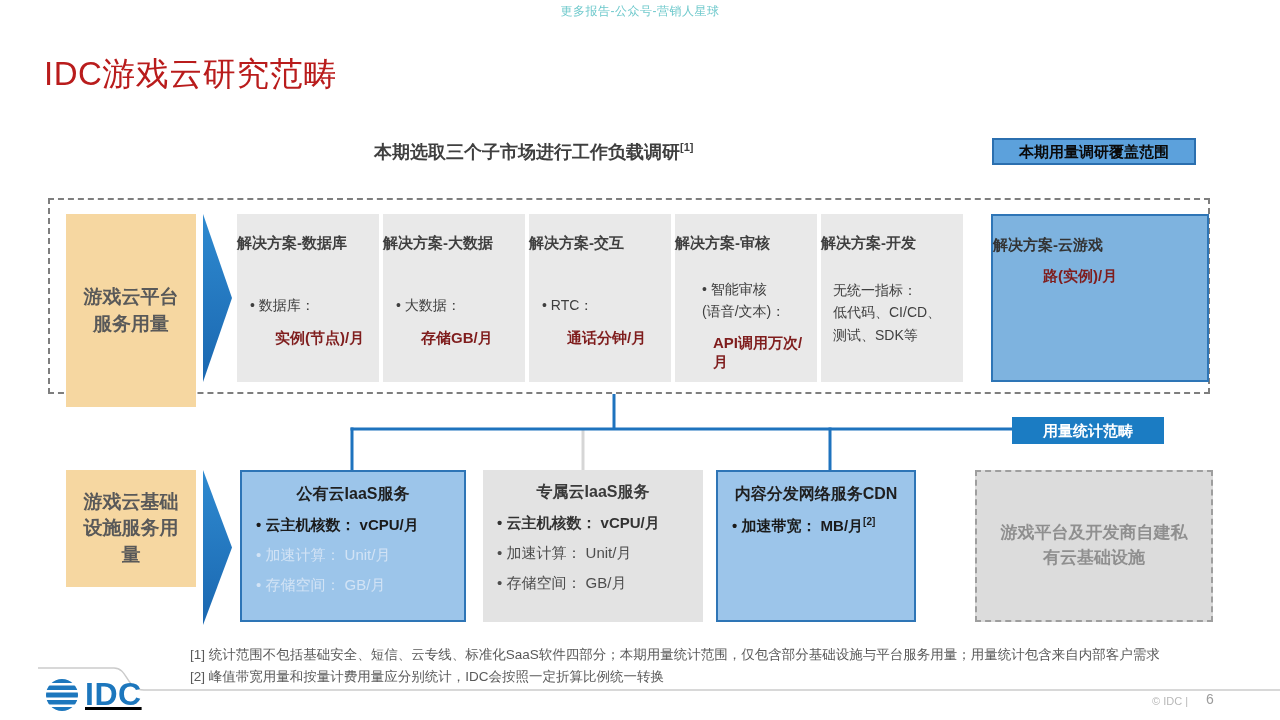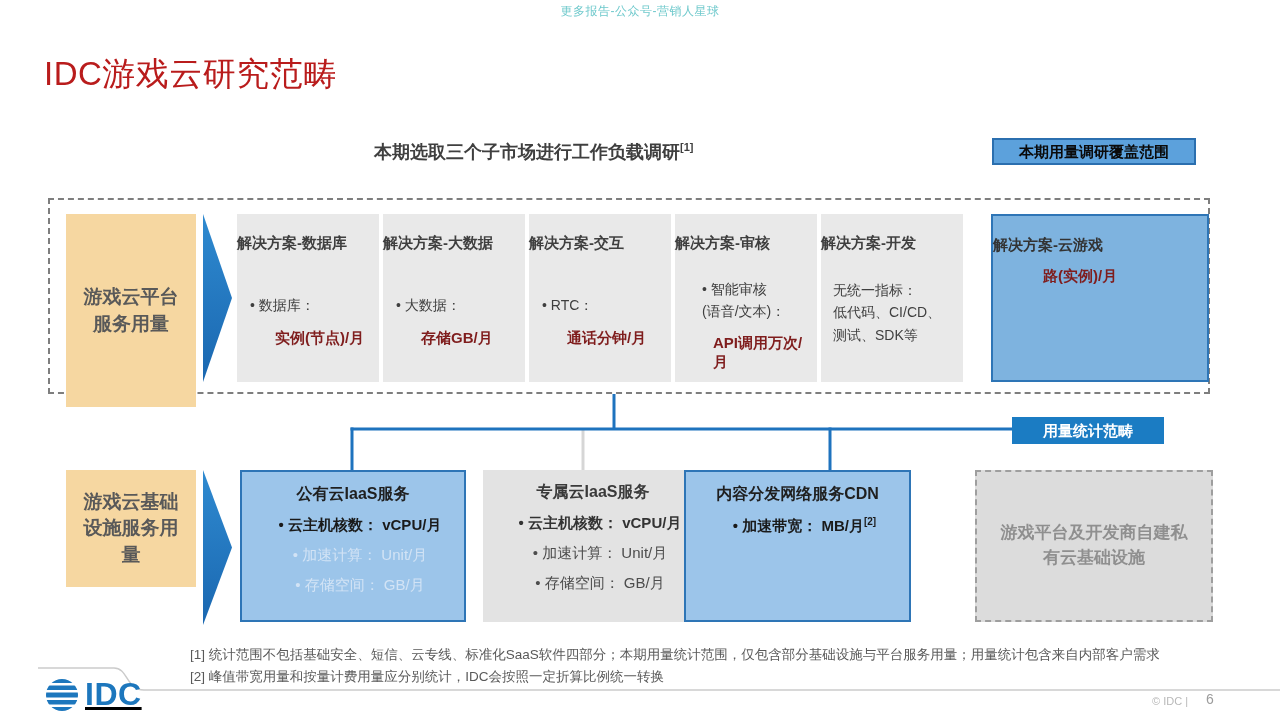--- a/index.html
+++ b/index.html
@@ -81,21 +81,21 @@
   .ibox.blue2 { background:#9cc5ea; border:2px solid #2e75b6; }
   .ibox.gray2 { background:#e3e3e3; }
   .ibox.dashed2 {
     background:#dcdcdc; border:2px dashed #9e9e9e;
     display:flex; align-items:center; justify-content:center;
     text-align:center; font-size:17px; font-weight:bold; color:#8f8f8f;
     padding:0 18px; line-height:1.45;
   }
   .ibox-title { padding-top:12px; text-align:center; font-size:16px; font-weight:bold; color:#1f1f1f; }
   .gray2 .ibox-title { color:#3a3a3a; }
-  .ibox-items { margin-top:10px; padding-left:14px; font-size:15px;text-align:center; }
+  .ibox-items { margin-top:10px; padding-left:14px; font-size:15px; }
   .ibox-item { margin-top:11px; color:#4d4d4d; }
   .ibox-item.bold { font-weight:bold; color:#1a1a1a; }
   .gray2 .ibox-item.bold { color:#333333; }
   .ibox-item.faded { color:#d2e3f5; }
   .ibox-item sup { font-size:10px; font-weight:bold; }
 
   .footnote {
     position:absolute; left:190px; font-size:13.5px; color:#595959;
   }
   .fn1 { top:646px; }
@@ -194,21 +194,21 @@
 
 <div class="ibox gray2" style="left:483px;width:220px">
   <div class="ibox-title">专属云IaaS服务</div>
   <div class="ibox-items">
     <div class="ibox-item bold">• 云主机核数：  vCPU/月</div>
     <div class="ibox-item">• 加速计算：  Unit/月</div>
     <div class="ibox-item">• 存储空间：  GB/月</div>
   </div>
 </div>
 
-<div class="ibox blue2" style="left:684px;width:227px">
+<div class="ibox blue2" style="left:716px;width:200px">
   <div class="ibox-title">内容分发网络服务CDN</div>
   <div class="ibox-items">
     <div class="ibox-item bold"><span>• 加速带宽：  MB/月</span><sup>[2]</sup></div>
   </div>
 </div>
 
 <div class="ibox dashed2" style="left:975px;width:238px">
   <span>游戏平台及开发商自建私有云基础设施</span>
 </div>
 

